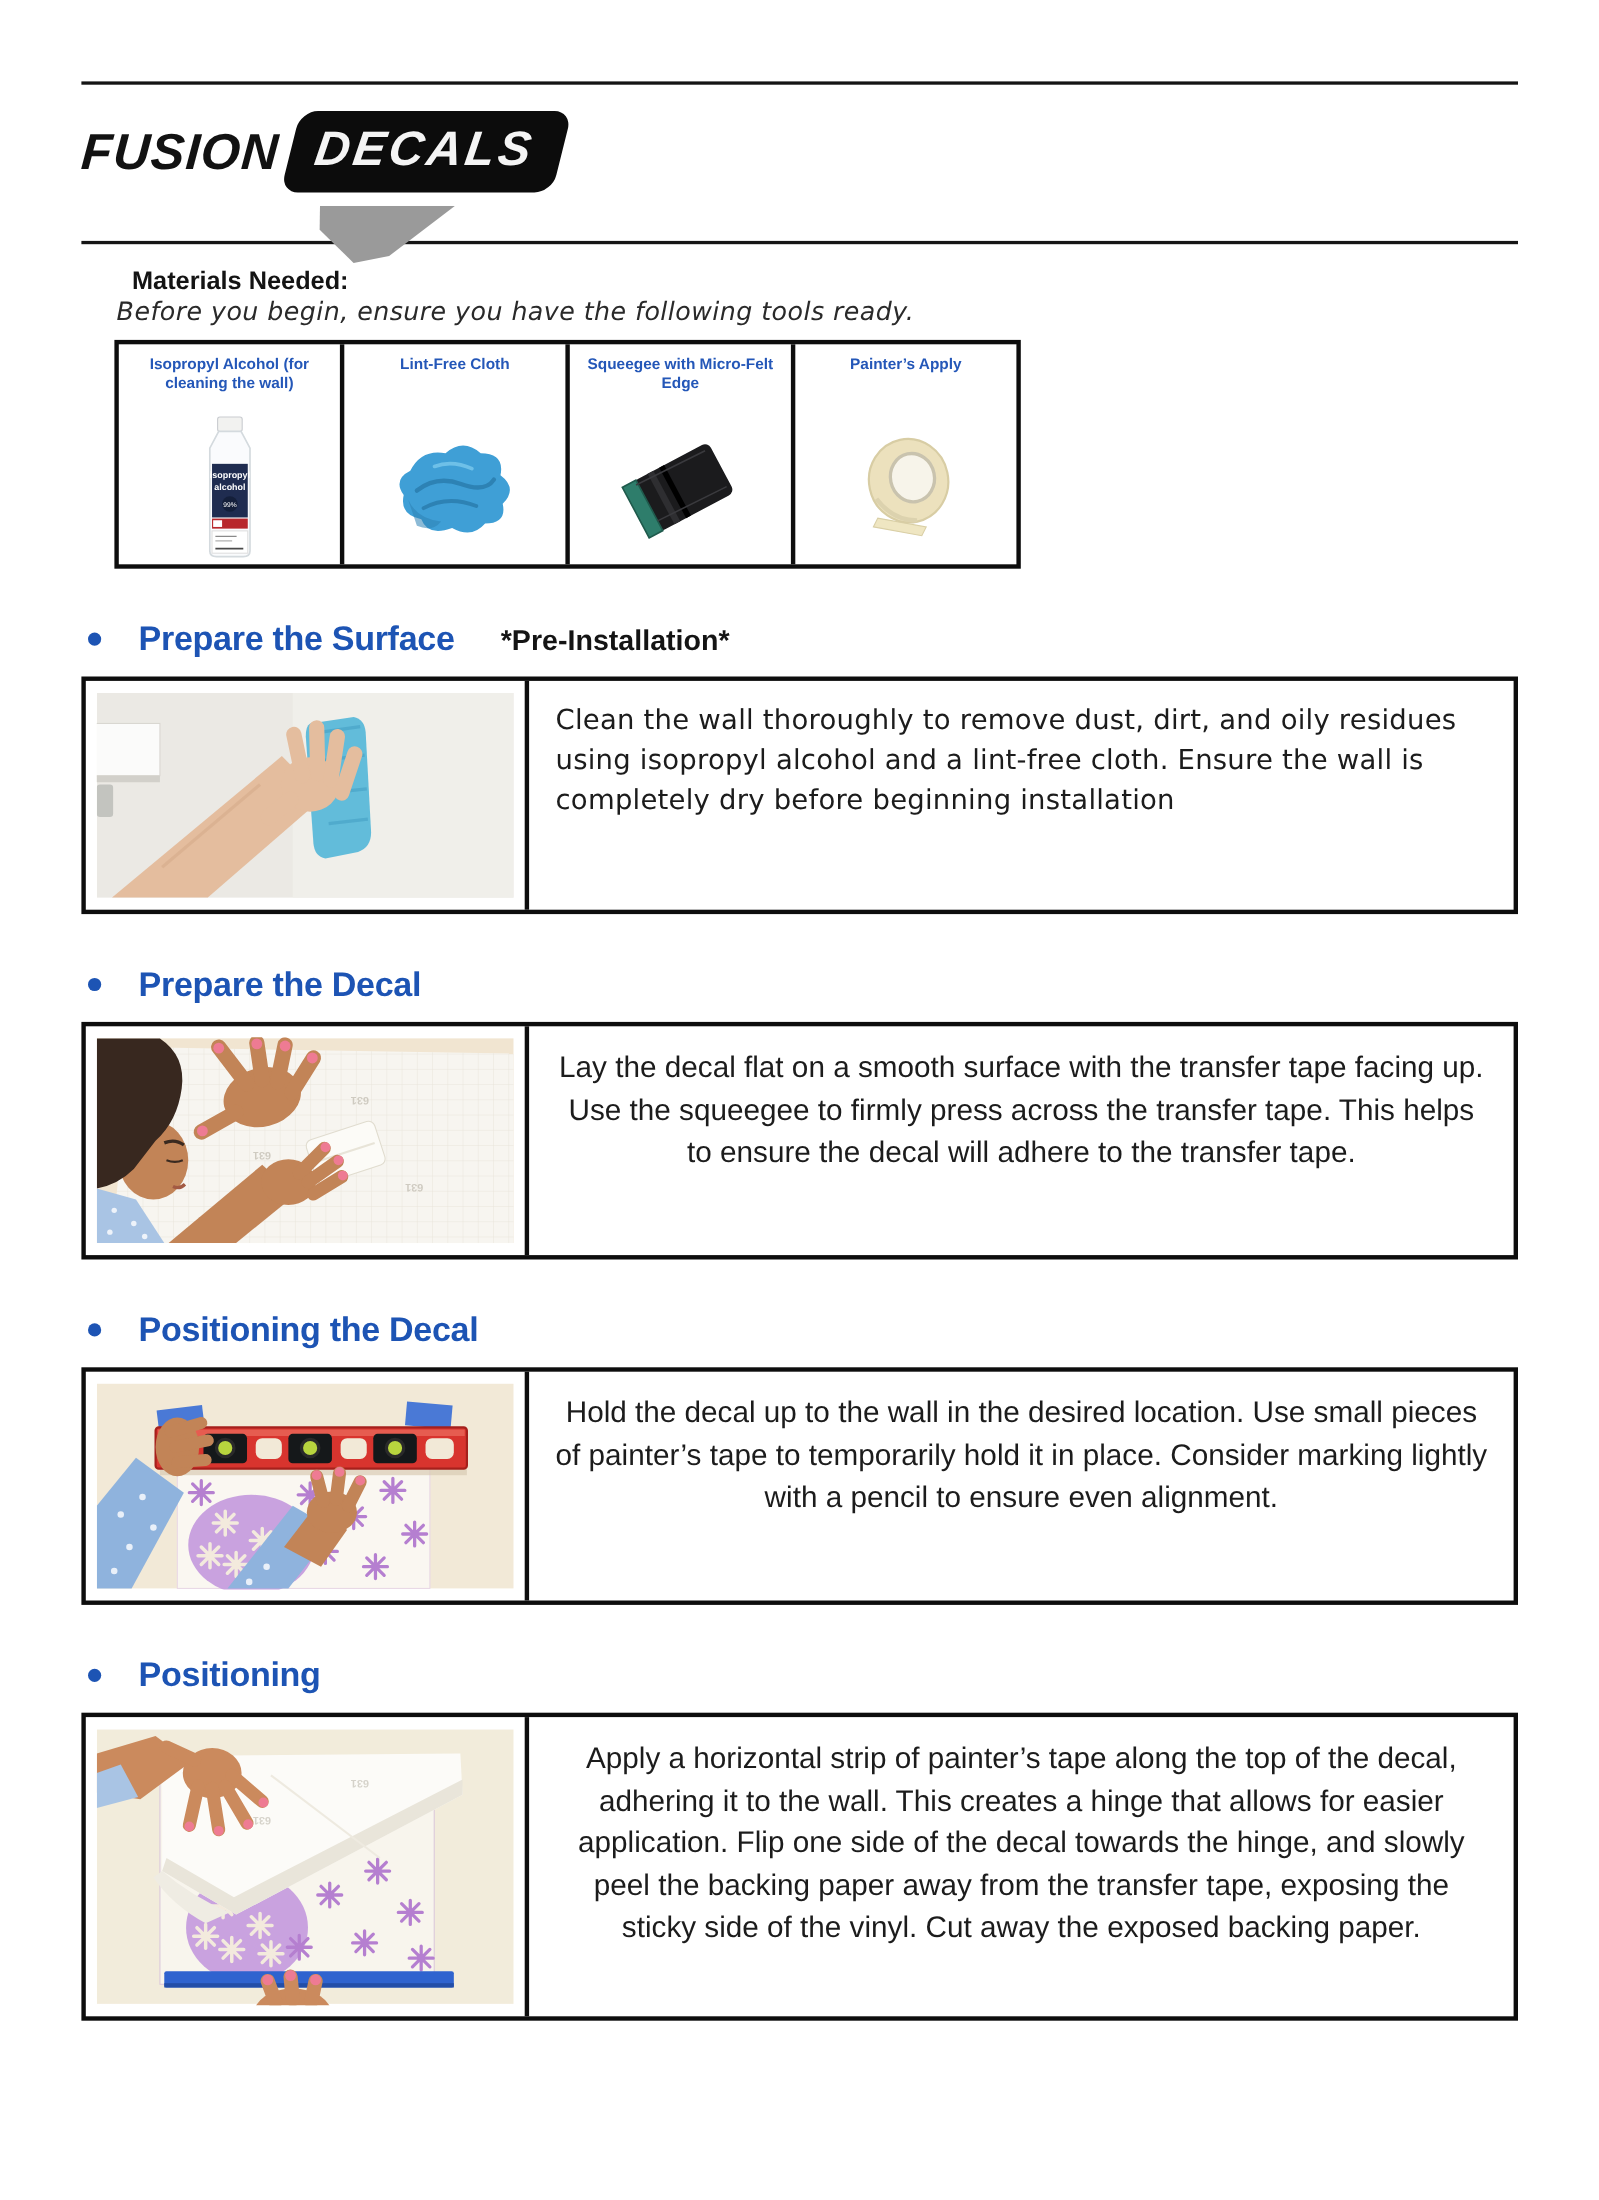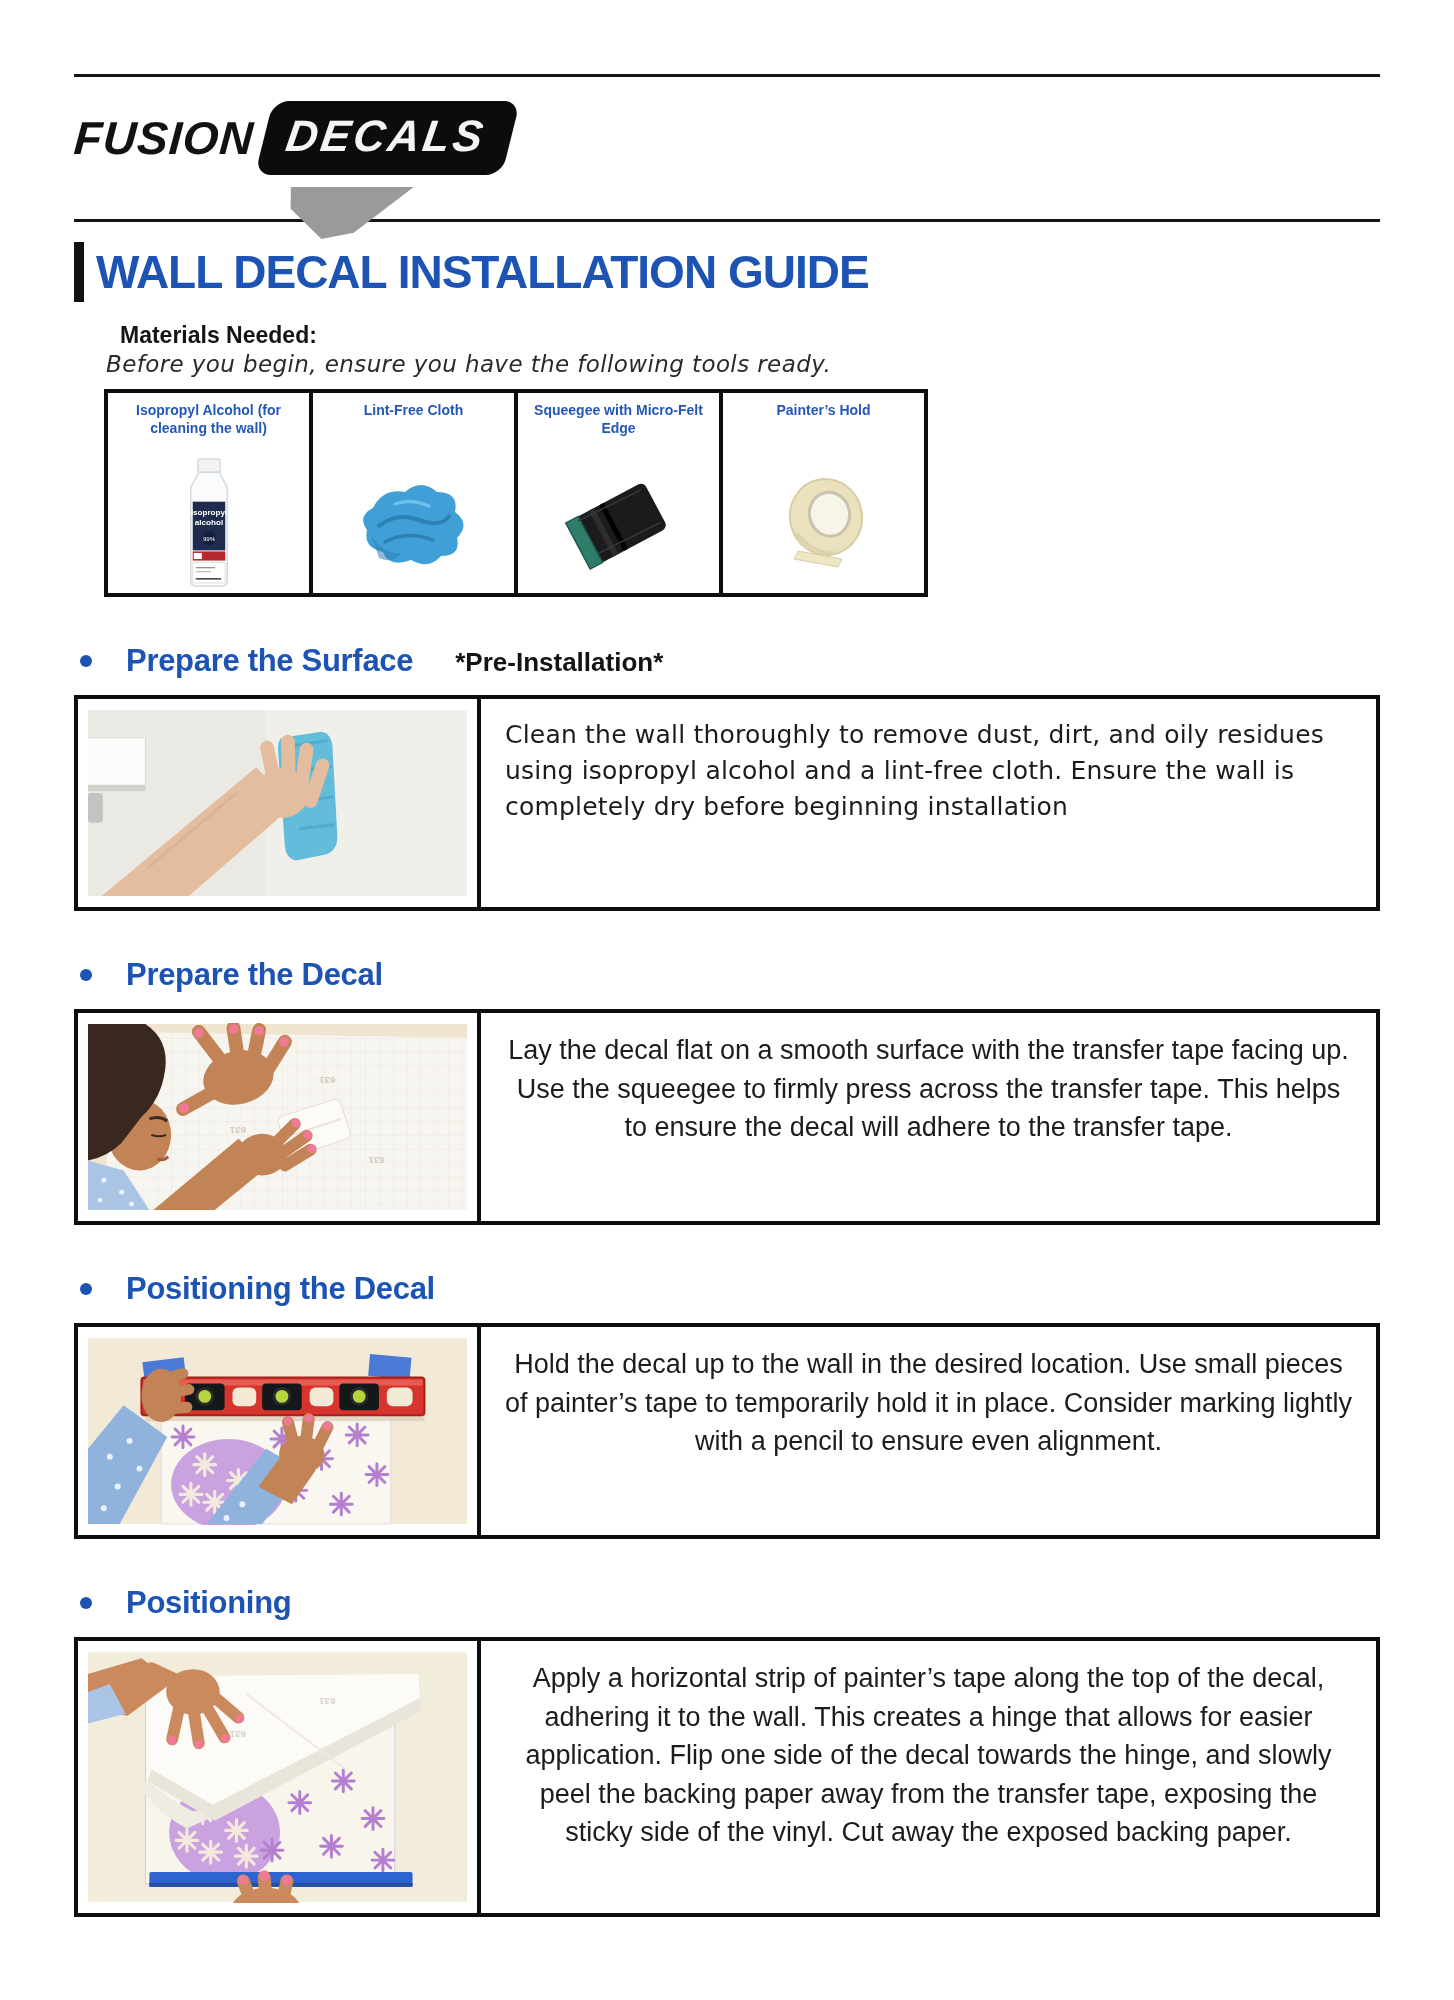--- a/index.html
+++ b/index.html
@@ -63,24 +63,20 @@
   <div class="logo-row">
     <span class="logo-fusion">FUSION</span>
     <span class="logo-badge">
       <span class="decals">DECALS</span>
       <span class="logo-fold"></span>
     </span>
   </div>
 
   <div class="rule rule-bottom"></div>
 
-  <div class="title-row">
-    <div class="title-bar"></div>
-    <h1 class="doc-title">WALL DECAL INSTALLATION GUIDE</h1>
-  </div>
 
   <div class="mat-heading">Materials Needed:</div>
   <div class="mat-sub">Before you begin, ensure you have the following tools ready.</div>
 
   <div class="mat-table">
 
     <div class="mat-cell">
       <div class="mat-label">Isopropyl Alcohol (for cleaning the wall)</div>
       <div class="mat-img">
         <svg width="110" height="132" viewBox="0 0 100 130">
@@ -124,21 +120,21 @@
             <rect x="56" y="30" width="5" height="52" fill="#000000"></rect>
             <rect x="18" y="30" width="14" height="52" fill="#2e7d6b"></rect>
             <rect x="18" y="30" width="14" height="52" fill="none" stroke="#1f5a4c" stroke-width="1.5"></rect>
             <path d="M30 34 L100 36 M32 72 L102 74" stroke="#3a3a3e" stroke-width="1.4"></path>
           </g>
         </svg>
       </div>
     </div>
 
     <div class="mat-cell">
-      <div class="mat-label">Painter’s Hold</div>
+      <div class="mat-label">Painter’s Apply</div>
       <div class="mat-img">
         <svg width="120" height="112" viewBox="0 0 120 112">
           <path d="M30 92 L74 100 L78 92 L34 84 Z" fill="#efe6c2" stroke="#d9cfa6" stroke-width="1"></path>
           <g transform="rotate(-12 62 50)">
             <ellipse cx="62" cy="50" rx="36" ry="38" fill="#ece1bd"></ellipse>
             <ellipse cx="62" cy="50" rx="36" ry="38" fill="none" stroke="#d8cda4" stroke-width="2"></ellipse>
             <ellipse cx="66" cy="48" rx="20" ry="22" fill="#f7f4ea"></ellipse>
             <ellipse cx="66" cy="48" rx="20" ry="22" fill="none" stroke="#c9c3ae" stroke-width="3"></ellipse>
             <path d="M30 60 Q40 82 62 87" fill="none" stroke="#dcd2ae" stroke-width="4"></path>
           </g>

